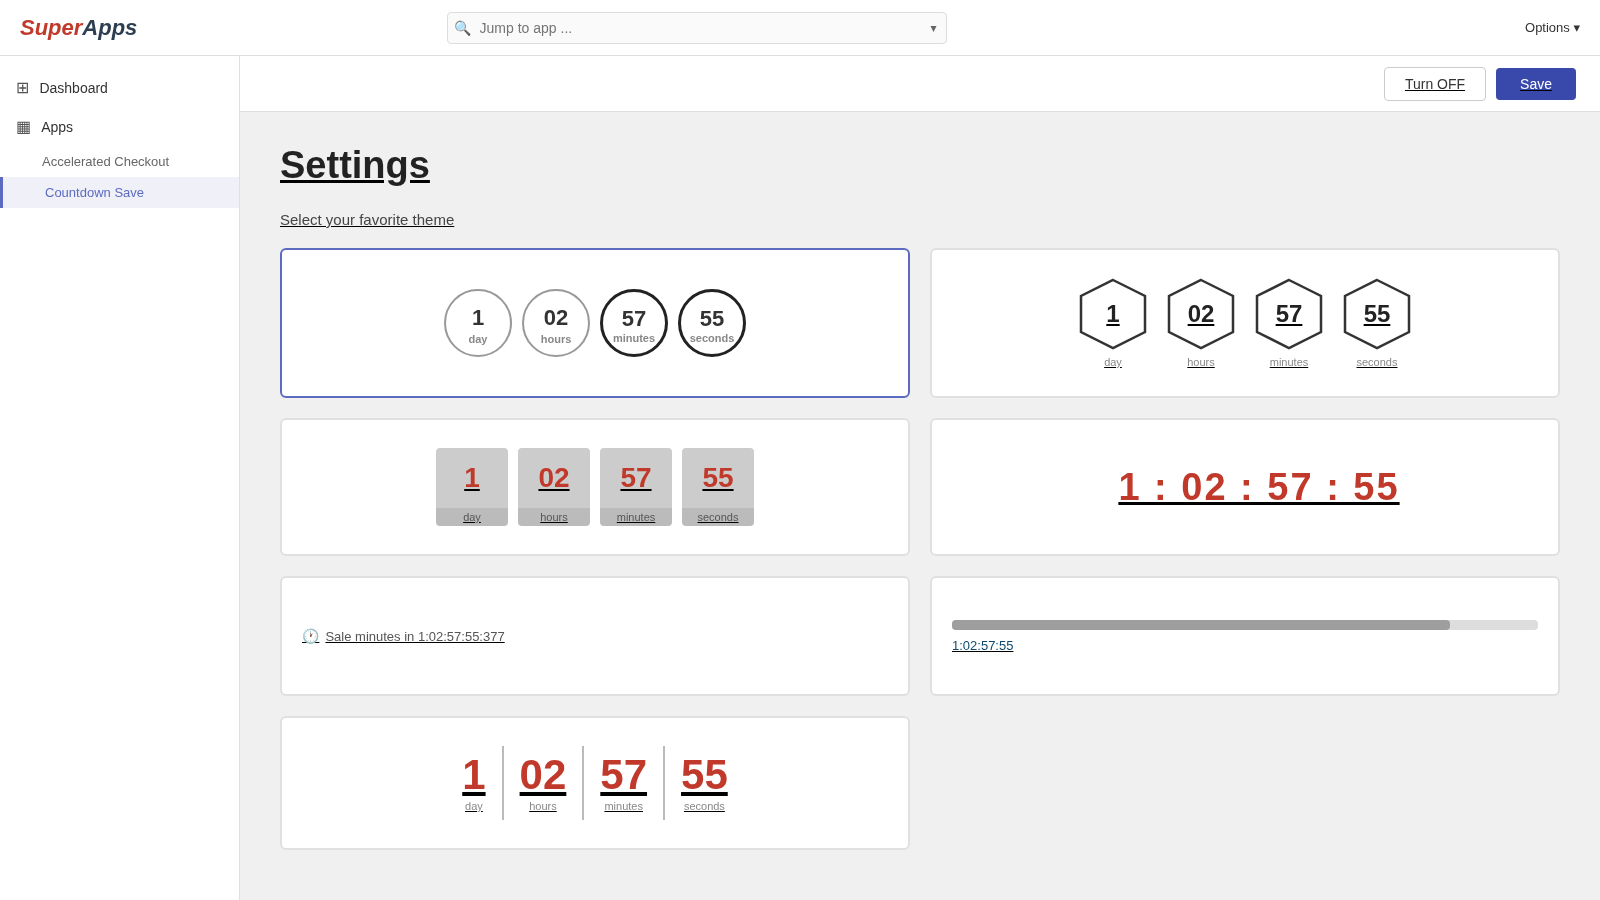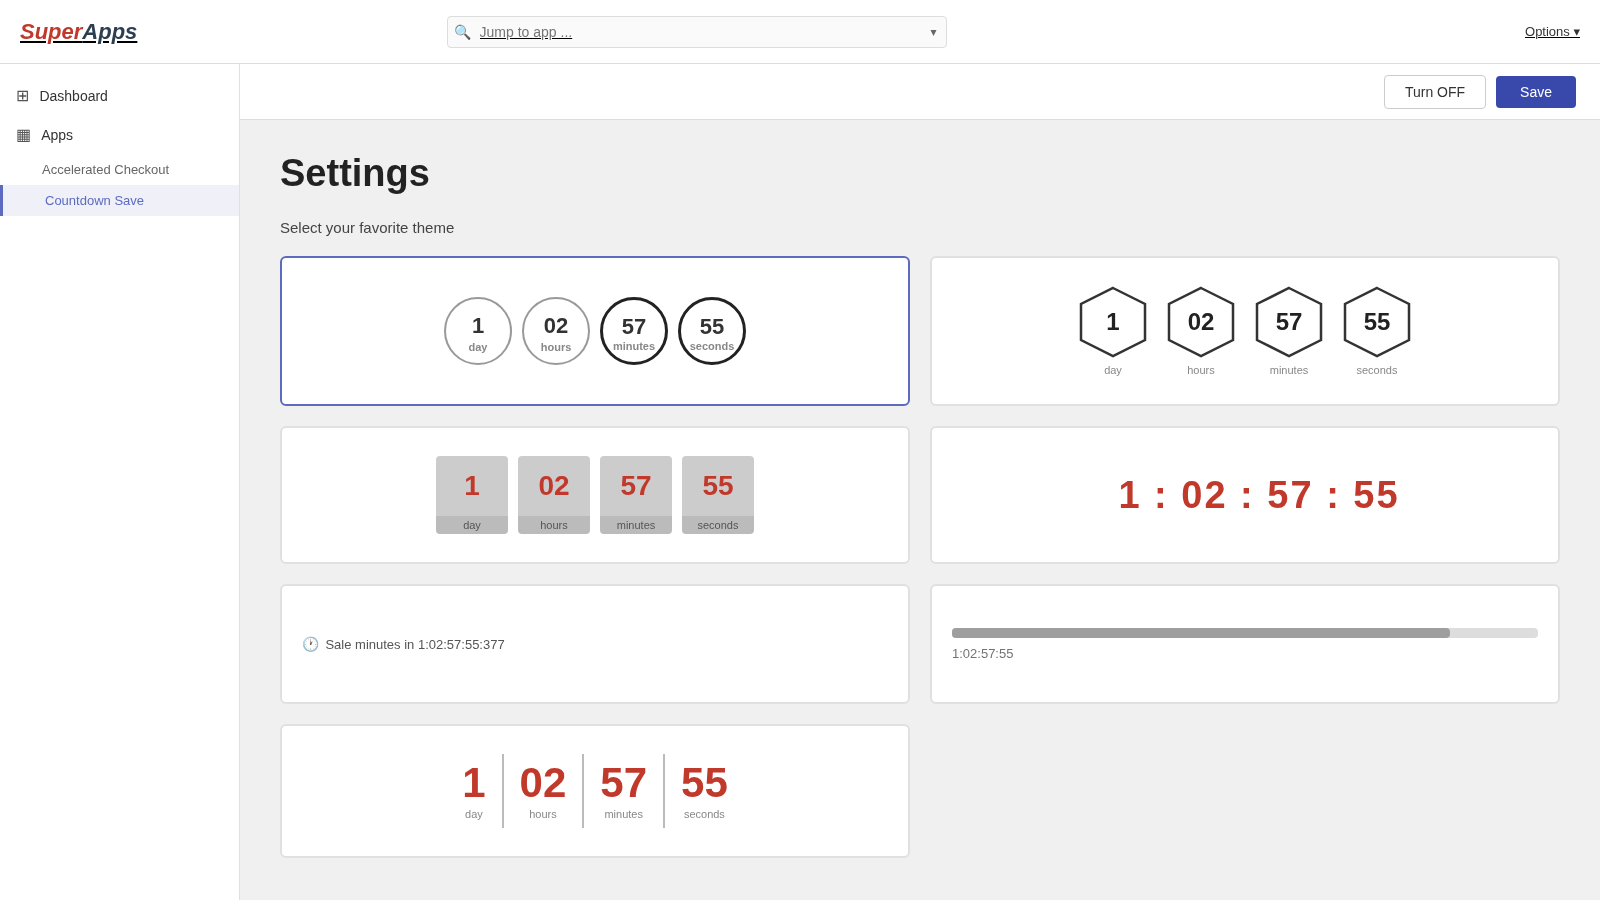--- a/index.html
+++ b/index.html
@@ -2,27 +2,26 @@
 <html><head>
   <meta charset="utf-8">
   <style>
     * { box-sizing: border-box; margin: 0; padding: 0; }
     body { font-family: -apple-system, BlinkMacSystemFont, 'Segoe UI', sans-serif; background: #f0f0f0; display: flex; flex-direction: column; height: 900px; overflow: hidden; }
 
     
     .topbar {
       background: #fff;
       border-bottom: 1px solid #ddd;
-      height: 64px;
+      height: 56px;
       display: flex;
       align-items: center;
       padding: 0 20px;
       gap: 20px;
       flex-shrink: 0;
-      text-decoration: underline;
     }
     .logo {
       font-size: 22px;
       font-weight: 900;
       color: #c0392b;
       font-style: italic;
       white-space: nowrap;
       margin-right: 10px;
     }
     .logo span { color: #2c3e50; }
@@ -109,20 +108,21 @@
       border-left: 3px solid #5c6bc0;
       background: #f0f0f8;
       font-weight: 500;
     }
 
     
     .main {
       flex: 1;
       overflow-y: auto;
       background: #f0f0f0;
+      text-decoration: underline;
     }
     .main-header {
       background: #fff;
       border-bottom: 1px solid #ddd;
       height: 56px;
       display: flex;
       align-items: center;
       justify-content: flex-end;
       padding: 0 24px;
       gap: 10px;
@@ -327,21 +327,21 @@
       margin-bottom: 4px;
     }
     .progress-bar-fill {
       background: #9e9e9e;
       height: 10px;
       border-radius: 4px;
       width: 85%;
     }
     .progress-time {
       font-size: 13px;
-      color: #737373;
+      color: #0c4a6e;
     }
 
     
     .slash-timer {
       display: flex;
       gap: 0;
       align-items: flex-start;
     }
     .slash-unit {
       display: flex;

